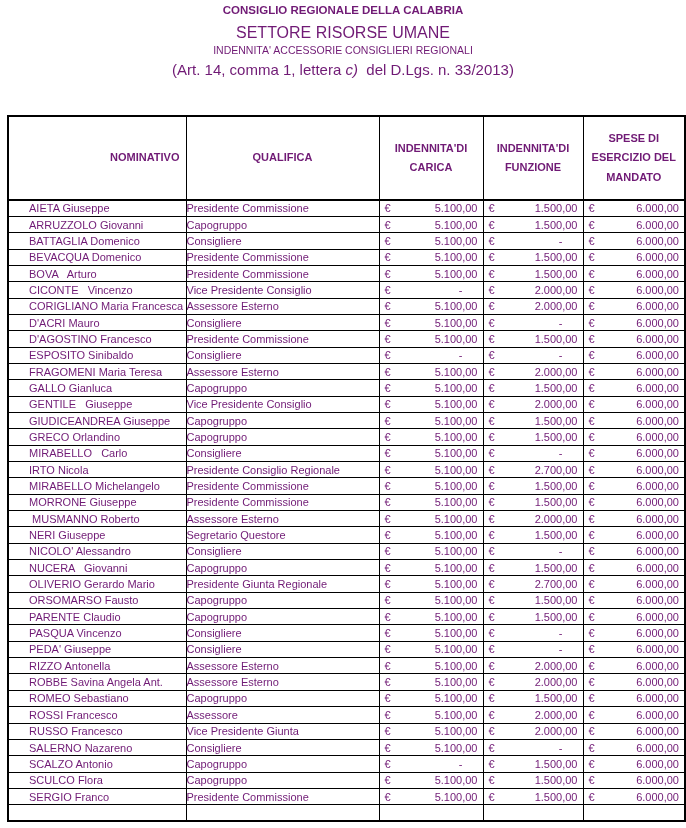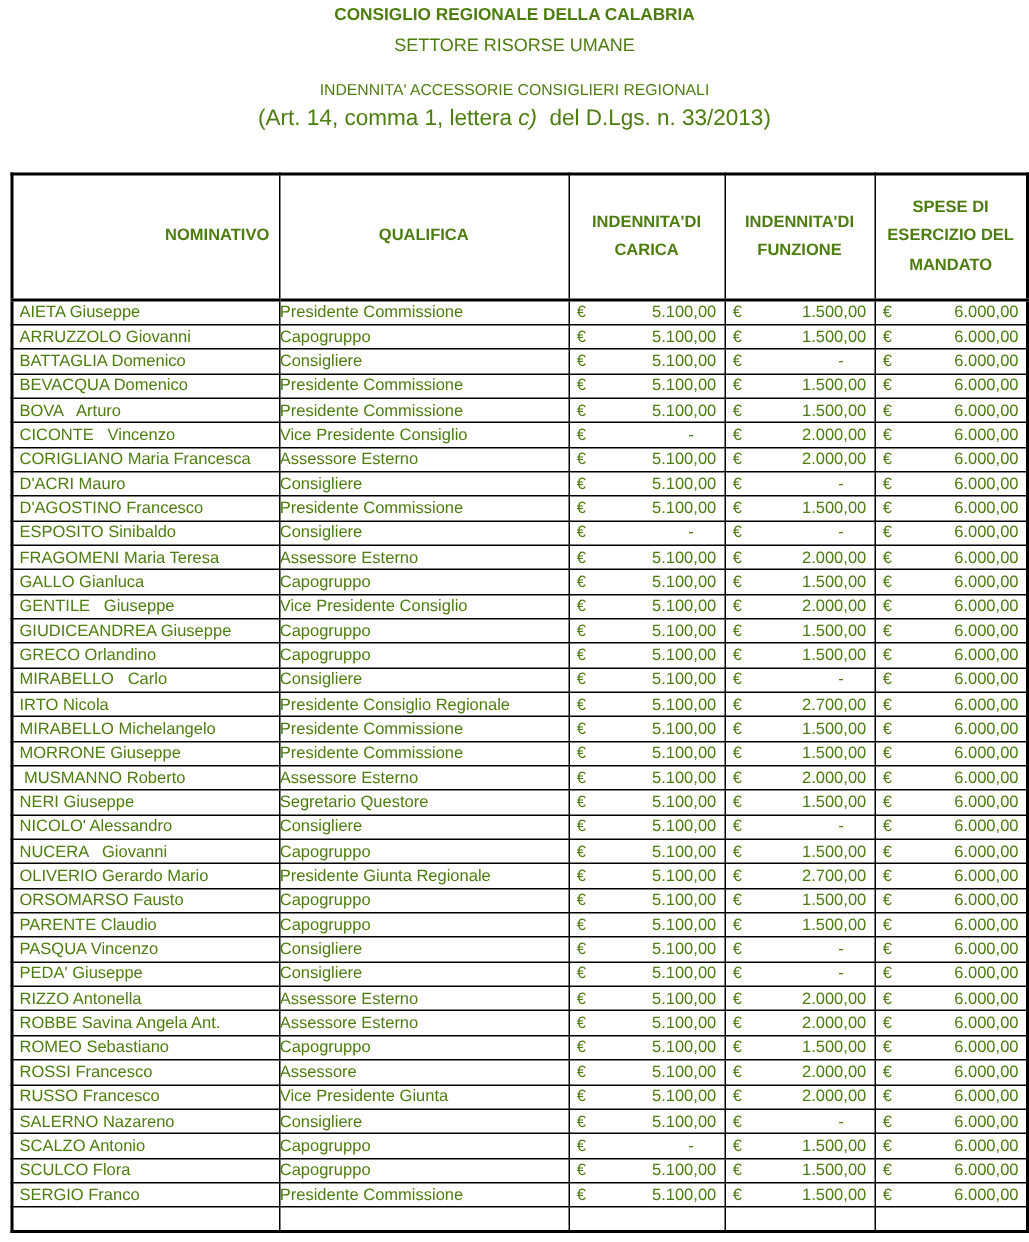--- a/index.html
+++ b/index.html
@@ -4,32 +4,32 @@
 <style>
   * { margin: 0; padding: 0; box-sizing: border-box; }
   html, body { background: #ffffff; }
   .page {
     position: relative;
     width: 686px;
     height: 828px;
     background: #ffffff;
     overflow: hidden;
     font-family: "Liberation Sans", sans-serif;
-    color: #4d7c0f;
+    color: #701a75;
   }
   .doc-header {
     position: absolute;
     top: 4px;
     left: 0;
     width: 100%;
     text-align: center;
     line-height: 1.1;
   }
   .t1 { font-size: 11.5px; font-weight: bold; margin-bottom: 7px; }
-  .t2 { font-size: 12px;  margin-bottom: 18px; }
+  .t2 { font-size: 16px;  margin-bottom: 4px; }
   .t3 { font-size: 10.5px; font-weight: normal; margin-bottom: 5px; }
   .t4 { font-size: 15px; white-space: pre; }
   .t4 .it { font-style: italic; }
 
   table.main {
     position: absolute;
     top: 115px;
     left: 7px;
     width: 677px;
     border-collapse: collapse;
@@ -56,21 +56,21 @@
     padding: 0 6px;
   }
   thead th.h-name { text-align: right; padding-left: 4px; }
 
   tbody td {
     height: 16.35px;
     font-size: 11px;
     vertical-align: middle;
     white-space: nowrap;
   }
-  td.c-name { text-align: left; padding-left: 4px; white-space: pre; }
+  td.c-name { text-align: left; padding-left: 20px; white-space: pre; }
   td.c-qual { text-align: left; }
   td.c-money { position: relative; }
   td.c-money .cur {
     position: absolute;
     left: 5px;
     top: 50%;
     transform: translateY(-50%);
   }
   td.c-money .amt {
     display: block;

